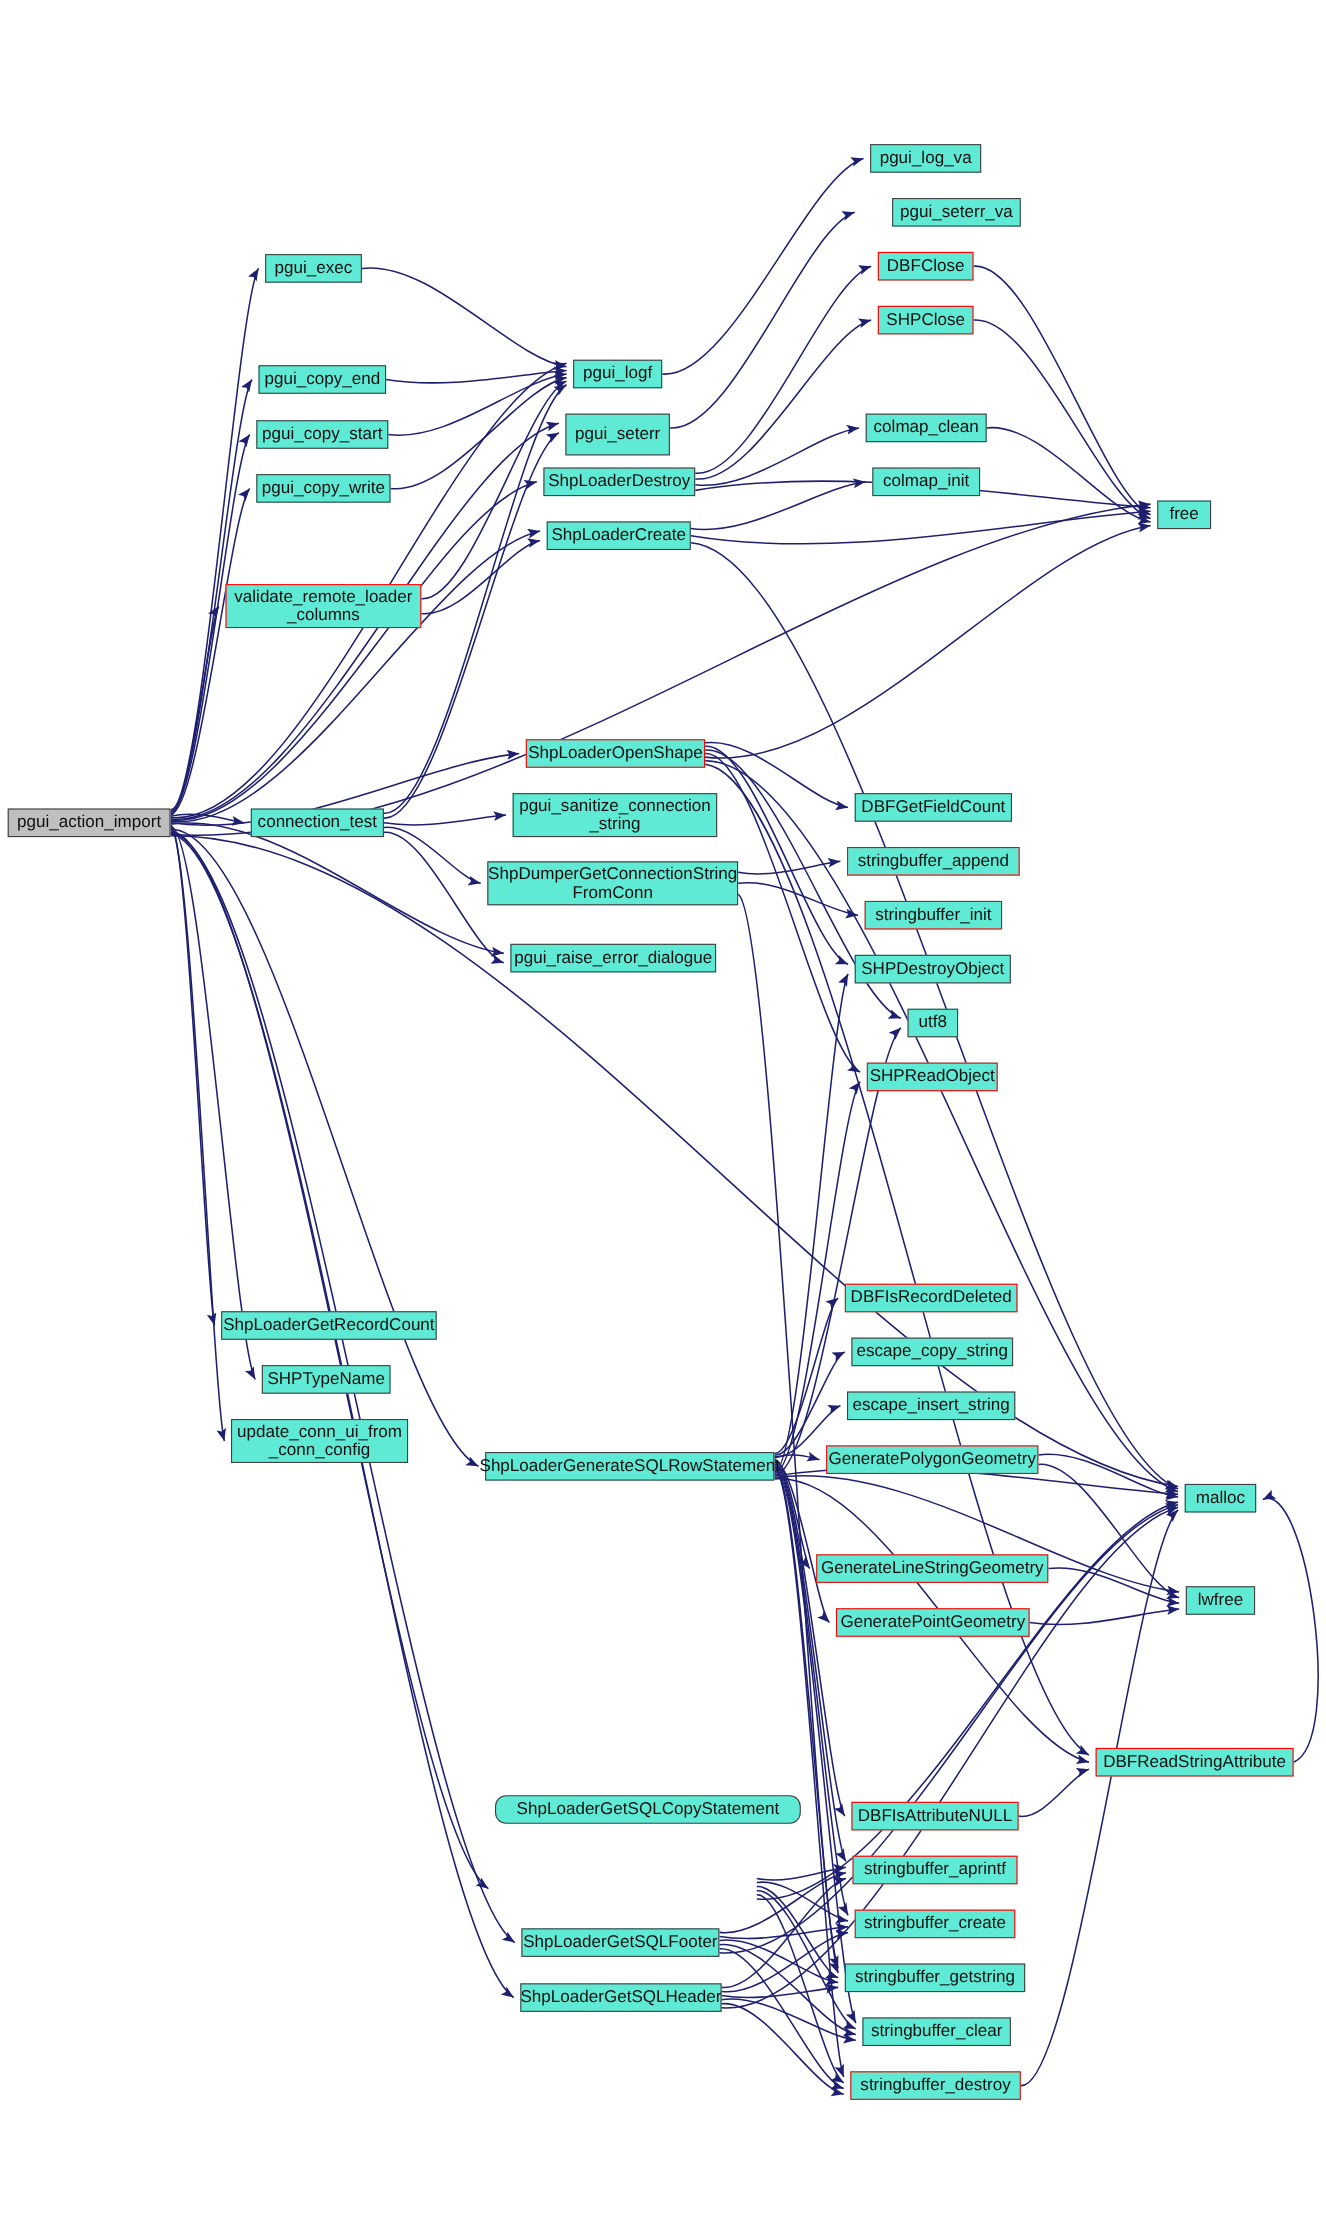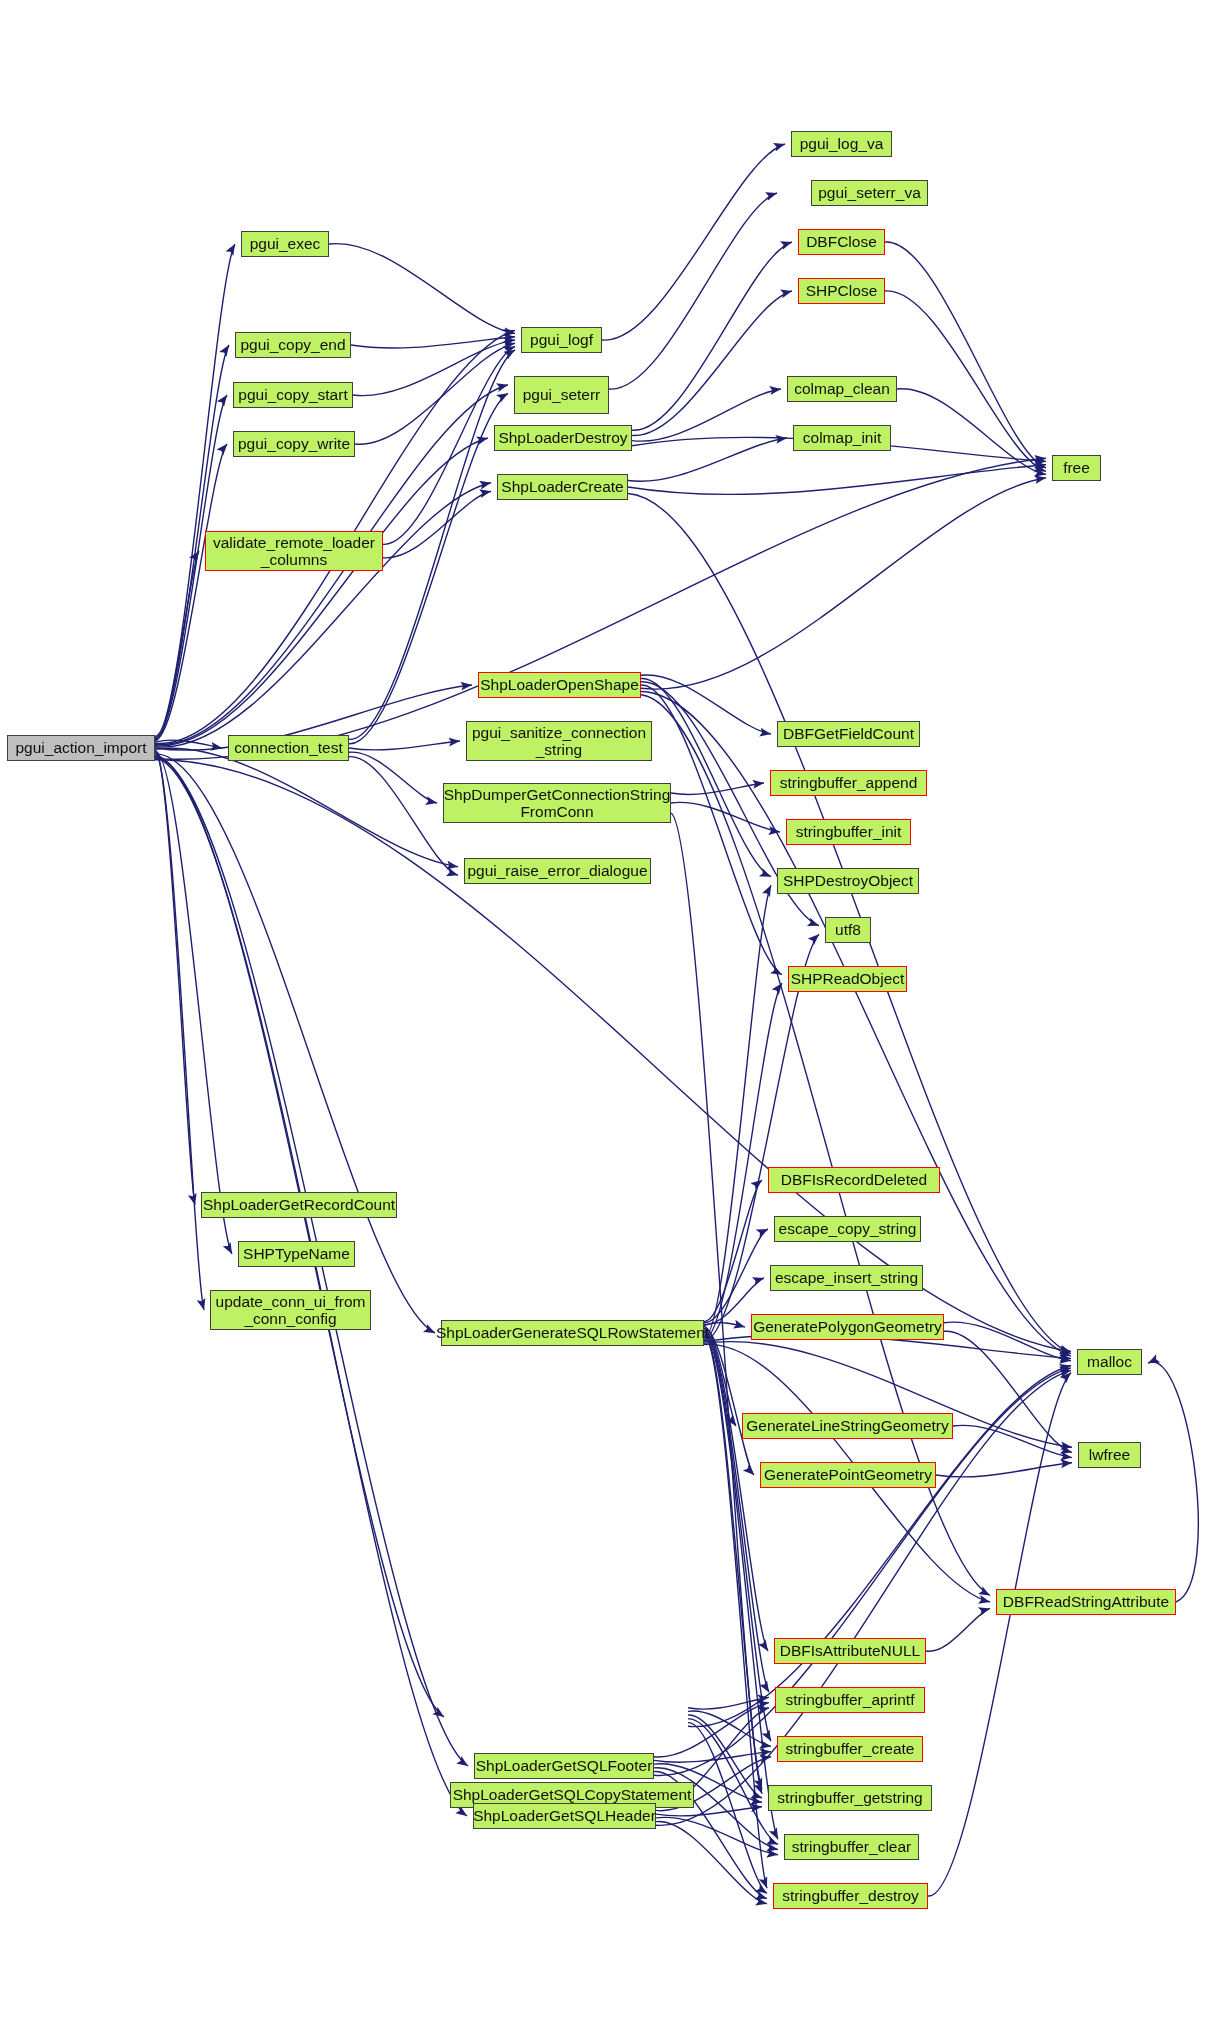--- a/index.html
+++ b/index.html
@@ -18,21 +18,21 @@
     width:1205px; height:2036px;
     pointer-events:none;
   }
   .node{
     position:absolute;
     box-sizing:border-box;
     display:flex;
     align-items:center;
     justify-content:center;
     text-align:center;
-    background:#bef264;
+    background:#5eead4;
     border:1px solid #404040;
     color:#101010;
     font-size:15.5px;
     line-height:1.12;
     white-space:pre-line;
     letter-spacing:0px;
     z-index:5;
   }
   .node.red{border:1px solid #ff0000;}
   .node.root{background:#bfbfbf;border:1px solid #404040;}
@@ -164,36 +164,36 @@
       <div class="node" style="left: 514px; top: 376px; width: 95px; height: 38px;">pgui_seterr</div>
       <div class="node" style="left: 494px; top: 425px; width: 138px; height: 26px; text-align: center;">ShpLoaderDestroy</div>
       <div class="node" style="left: 497px; top: 474px; width: 131px; height: 26px;">ShpLoaderCreate</div>
       <div class="node red" style="left: 478px; top: 672px; width: 163px; height: 26px;">ShpLoaderOpenShape</div>
       <div class="node" style="left: 466px; top: 721px; width: 186px; height: 40px;">pgui_sanitize_connection
 _string</div>
       <div class="node" style="left: 443px; top: 783px; width: 228px; height: 40px;">ShpDumperGetConnectionString
 FromConn</div>
       <div class="node" style="left: 464px; top: 858px; width: 187px; height: 26px;">pgui_raise_error_dialogue</div>
       <div class="node" style="left: 441px; top: 1320px; width: 263px; height: 26px;">ShpLoaderGenerateSQLRowStatement</div>
-      <div class="node" style="left: 450px; top: 1782px; width: 244px; height: 26px;">ShpLoaderGetSQLCopyStatement</div>
+      <div class="node" style="left: 450px; top: 1632px; width: 278px; height: 26px; border-radius: 10px;">ShpLoaderGetSQLCopyStatement</div>
       <div class="node" style="left: 474px; top: 1753px; width: 180px; height: 26px;">ShpLoaderGetSQLFooter</div>
       <div class="node" style="left: 473px; top: 1803px; width: 183px; height: 26px;">ShpLoaderGetSQLHeader</div>
       <div class="node" style="left: 791px; top: 131px; width: 101px; height: 26px;">pgui_log_va</div>
       <div class="node" style="left: 811px; top: 180px; width: 117px; height: 26px;">pgui_seterr_va</div>
       <div class="node red" style="left: 798px; top: 229px; width: 87px; height: 26px;">DBFClose</div>
       <div class="node red" style="left: 798px; top: 278px; width: 87px; height: 26px;">SHPClose</div>
       <div class="node" style="left: 787px; top: 376px; width: 110px; height: 26px;">colmap_clean</div>
       <div class="node" style="left: 793px; top: 425px; width: 98px; height: 26px;">colmap_init</div>
       <div class="node" style="left: 777px; top: 721px; width: 143px; height: 26px;">DBFGetFieldCount</div>
       <div class="node red" style="left: 770px; top: 770px; width: 157px; height: 26px;">stringbuffer_append</div>
       <div class="node red" style="left: 786px; top: 819px; width: 125px; height: 26px;">stringbuffer_init</div>
       <div class="node" style="left: 777px; top: 868px; width: 142px; height: 26px;">SHPDestroyObject</div>
       <div class="node" style="left: 825px; top: 917px; width: 46px; height: 26px;">utf8</div>
       <div class="node red" style="left: 788px; top: 966px; width: 119px; height: 26px;">SHPReadObject</div>
-      <div class="node red" style="left: 768px; top: 1167px; width: 172px; height: 26px;">DBFIsRecordDeleted</div>
+      <div class="node red" style="left: 768px; top: 1167px; width: 157px; height: 26px;">DBFIsRecordDeleted</div>
       <div class="node" style="left: 774px; top: 1216px; width: 147px; height: 26px;">escape_copy_string</div>
       <div class="node" style="left: 770px; top: 1265px; width: 153px; height: 26px;">escape_insert_string</div>
       <div class="node red" style="left: 751px; top: 1314px; width: 193px; height: 26px;">GeneratePolygonGeometry</div>
       <div class="node red" style="left: 742px; top: 1413px; width: 211px; height: 26px;">GenerateLineStringGeometry</div>
       <div class="node red" style="left: 760px; top: 1462px; width: 176px; height: 26px;">GeneratePointGeometry</div>
       <div class="node red" style="left: 774px; top: 1638px; width: 152px; height: 26px;">DBFIsAttributeNULL</div>
       <div class="node red" style="left: 775px; top: 1687px; width: 150px; height: 26px;">stringbuffer_aprintf</div>
       <div class="node red" style="left: 777px; top: 1736px; width: 146px; height: 26px;">stringbuffer_create</div>
       <div class="node" style="left: 768px; top: 1785px; width: 164px; height: 26px;">stringbuffer_getstring</div>
       <div class="node" style="left: 784px; top: 1834px; width: 135px; height: 26px;">stringbuffer_clear</div>

